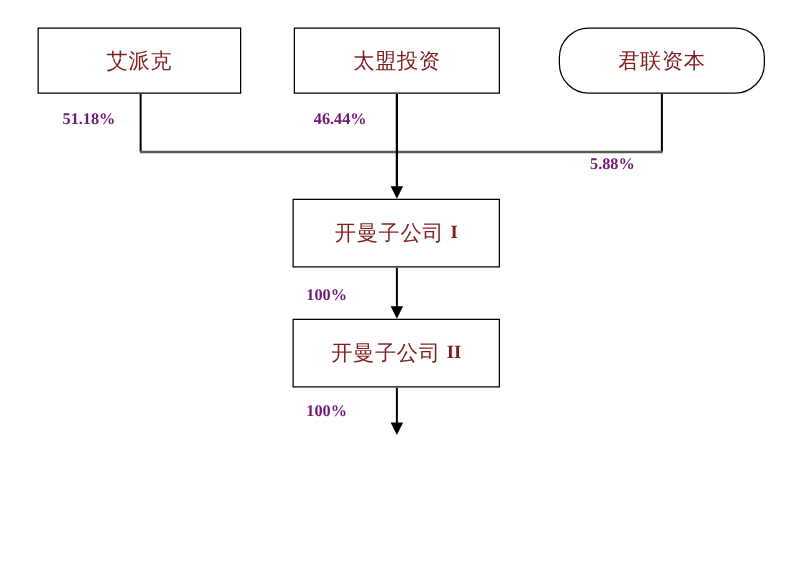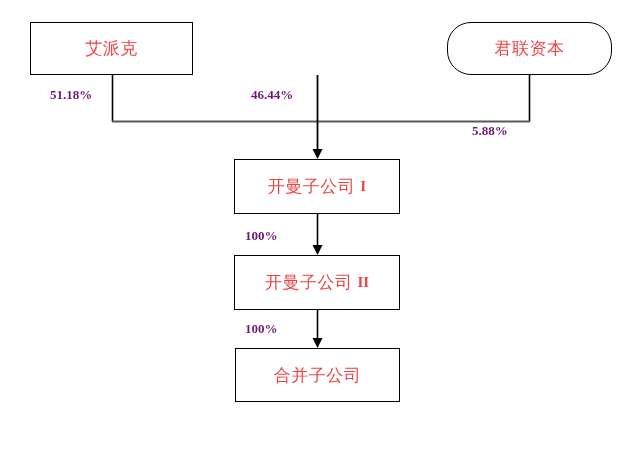--- a/index.html
+++ b/index.html
@@ -22,21 +22,21 @@
     height: 452px;
   }
   .node-box {
     position: absolute;
     box-sizing: border-box;
     border: 1px solid #000000;
     background: #ffffff;
     display: flex;
     align-items: center;
     justify-content: center;
-    color: #ef4444;
+    color: #7f1d1d;
     font-size: 17px;
     letter-spacing: 0.5px;
     white-space: nowrap;
   }
   .node-box .roman {
     font-family: "Liberation Serif", "DejaVu Serif", serif;
     font-weight: bold;
     font-size: 15px;
     margin-left: 5px;
     letter-spacing: 0;
@@ -78,20 +78,23 @@
     <polygon points="312.5,245 322.5,245 317.5,255" fill="#000000"></polygon>
 
     <line x1="317.5" y1="310" x2="317.5" y2="340" stroke="#000000" stroke-width="1.6"></line>
     <polygon points="312.5,338 322.5,338 317.5,348" fill="#000000"></polygon>
   </svg>
 
   <div class="node-box" style="left:30px; top:22px; width:163px; height:53px;">
     <span>艾派克</span>
   </div>
 
+  <div class="node-box" style="left:235px; top:22px; width:165px; height:53px;">
+    <span>太盟投资</span>
+  </div>
 
   <div class="node-box" style="left:447px; top:22px; width:165px; height:53px;border-radius:24px;">
     <span>君联资本</span>
   </div>
 
   <div class="edge-label" style="left:50px; top:87px;">51.18%</div>
 
   <div class="edge-label" style="left:251px; top:87px;">46.44%</div>
 
   <div class="edge-label" style="left:472px; top:87px;margin-top:36px;">5.88%</div>
@@ -103,17 +106,14 @@
 
   <div class="edge-label" style="left:245px; top:228px;">100%</div>
 
   <div class="node-box" style="left:234px; top:255px; width:166px; height:55px;">
     <span>开曼子公司</span>
     <span class="roman">II</span>
   </div>
 
   <div class="edge-label" style="left:245px; top:321px;">100%</div>
 
-  <div class="node-box" style="left:235px; top:348px; width:165px; height:54px;">
-    <span>合并子公司</span>
-  </div>
 
 </div>
 
 </body></html>

